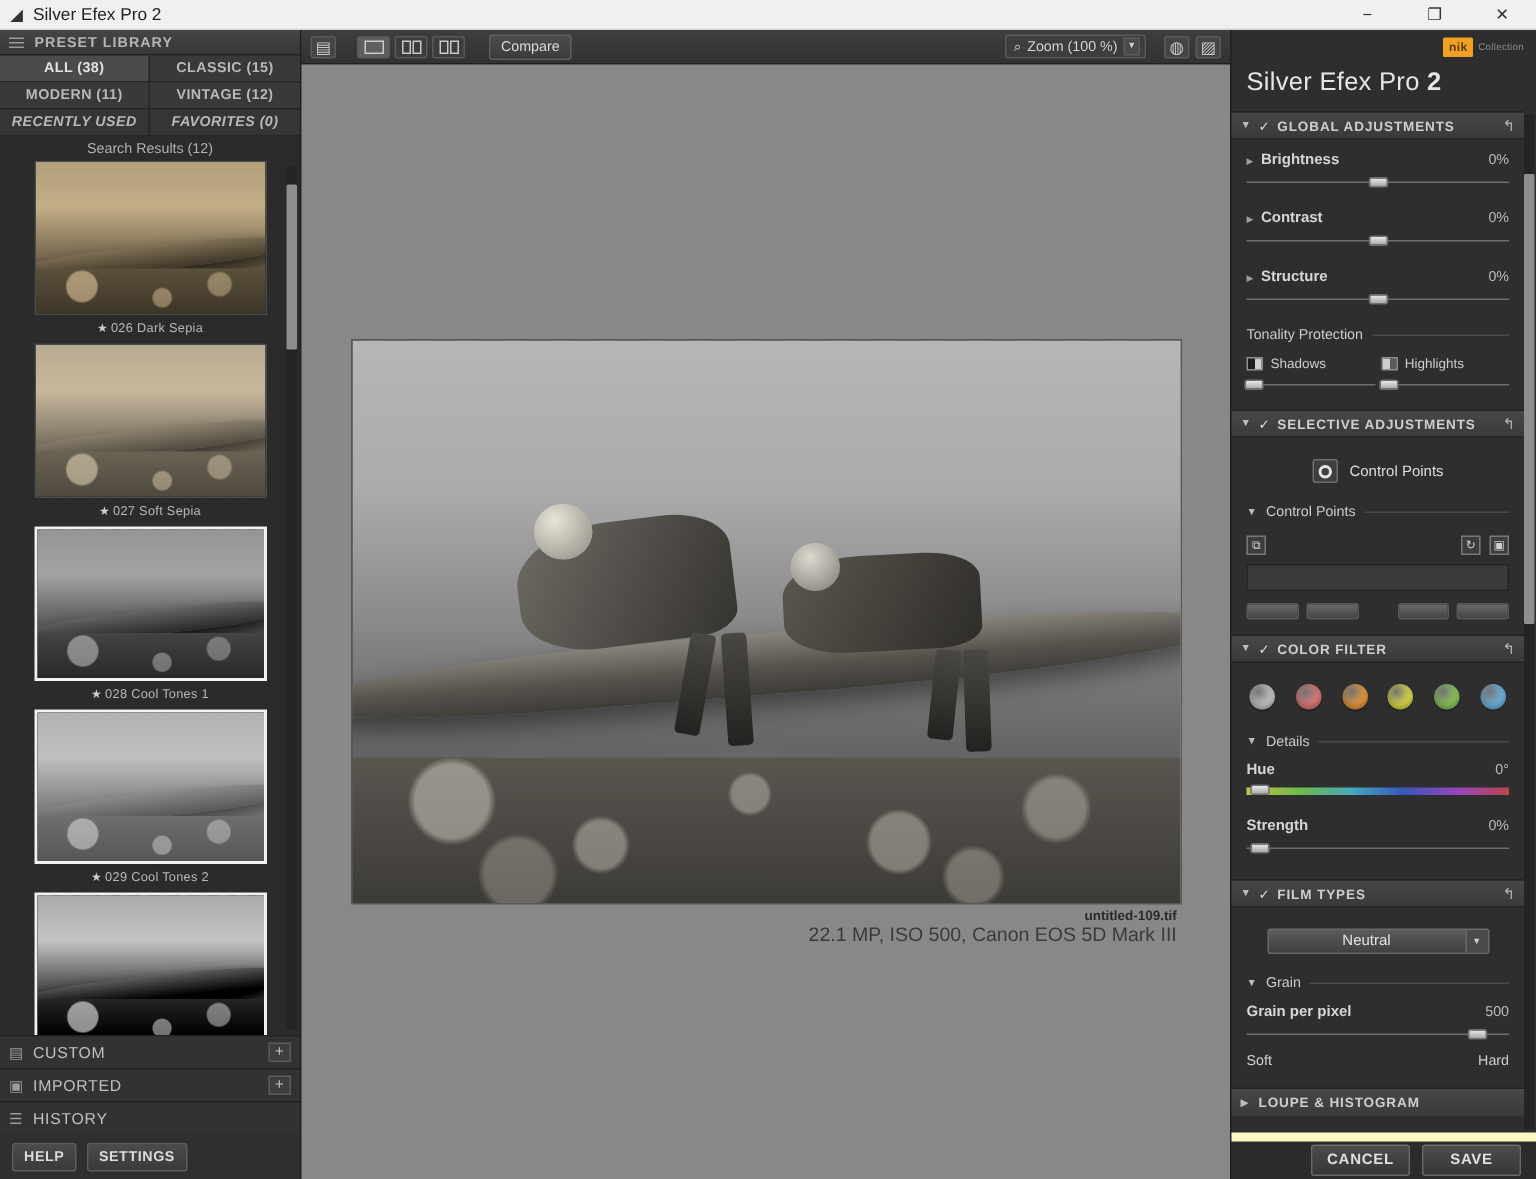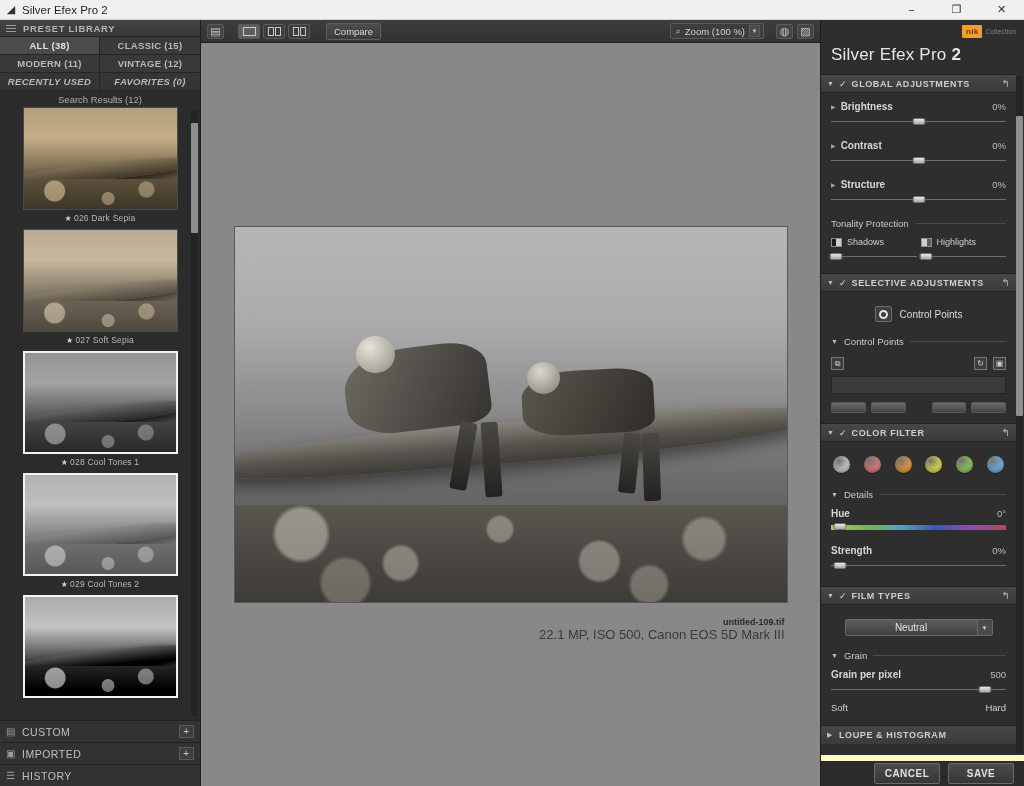--- a/index.html
+++ b/index.html
@@ -205,21 +205,21 @@
   .fig-a { left: 20%; top: 32%; width: 26%; height: 22%; border-radius: 45% 30% 20% 35%;
            background: linear-gradient(120deg,#6e6b64,#35332f); transform: rotate(-7deg); }
   .fig-ah { left: 22%; top: 29%; width: 7%; height: 10%; border-radius: 50%;
             background: radial-gradient(circle at 35% 30%, #e8e4da, #8d8a80); }
   .fig-b { left: 52%; top: 38%; width: 24%; height: 17%; border-radius: 40% 28% 22% 32%;
            background: linear-gradient(120deg,#5b584f,#2e2c28); transform: rotate(-3deg); }
   .fig-bh { left: 53%; top: 36%; width: 6%; height: 8.5%; border-radius: 50%;
             background: radial-gradient(circle at 40% 30%, #ddd9cf, #7e7b72); }
   .leg { position: absolute; background: linear-gradient(#4a4843,#232220); border-radius: 3px; }
 
-  .caption-wrap { position: absolute; right: 2px; top: 100%; text-align: right; padding-top: 15px; }
+  .caption-wrap { position: absolute; right: 2px; top: 100%; text-align: right; padding-top: 3px; }
   .cap1 { font-size: 9px; color: #2a2a2a; font-weight: bold; }
   .cap2 { font-size: 13px; color: #3a3a3a; }
 
   
   .right {
     width: 204px; flex: 0 0 204px; background: #2e2e2e;
     display: flex; flex-direction: column; min-height: 0; border-left: 1px solid #1e1e1e;
   }
   .niklogo-row { height: 22px; display: flex; align-items: center; justify-content: flex-end; padding-right: 8px; }
   .niklogo {
@@ -403,20 +403,24 @@
       <div class="lsection">
         <span class="licon">▣</span>
         <span>IMPORTED</span>
         <span class="plus">+</span>
       </div>
       <div class="lsection">
         <span class="licon">☰</span>
         <span>HISTORY</span>
       </div>
 
+      <div class="leftbuttons">
+        <div class="btn">HELP</div>
+        <div class="btn">SETTINGS</div>
+      </div>
     </div>
 
     <div class="center">
       <div class="toolbar">
         <div class="tbtn">▤</div>
         <div class="viewgroup">
           <div class="vbtn active">
               <span></span>
             </div>
           <div class="vbtn split">

